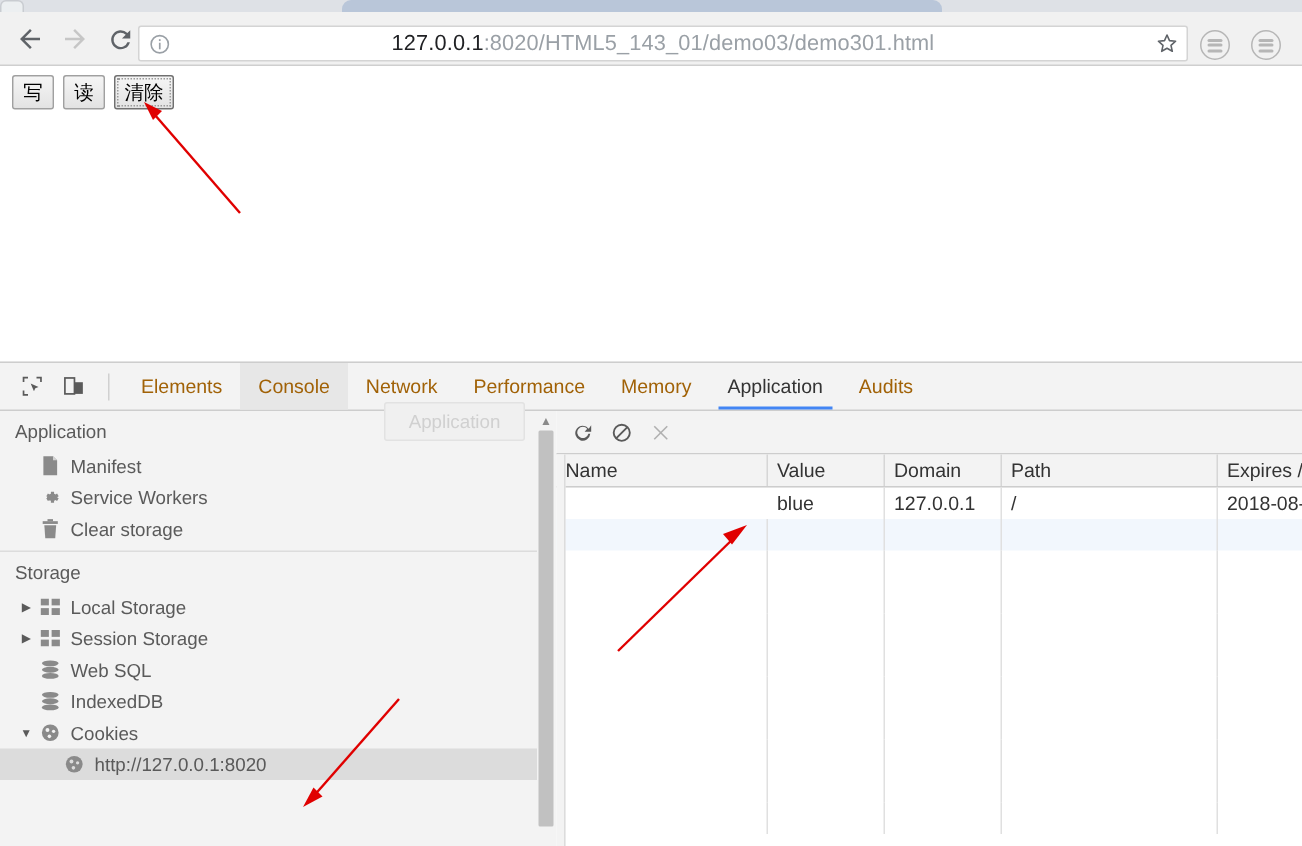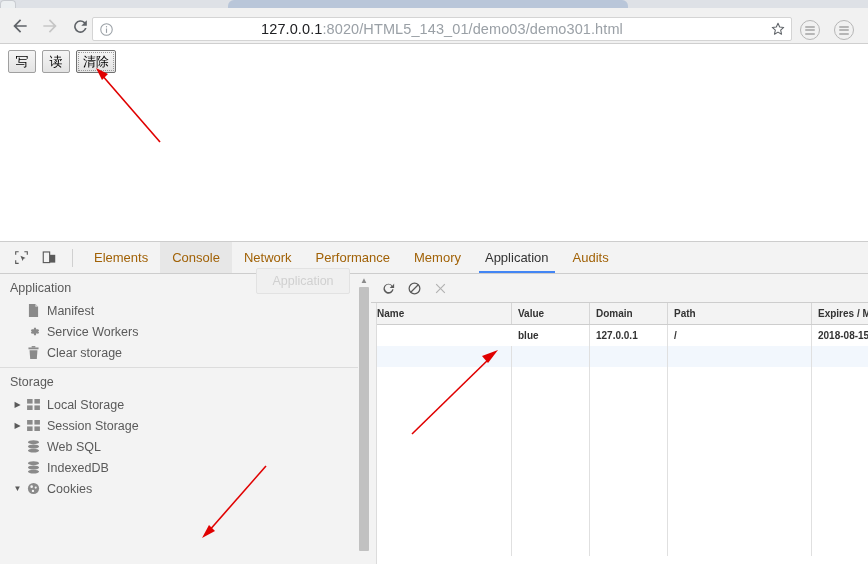--- a/index.html
+++ b/index.html
@@ -173,21 +173,21 @@
     color:#5a5a5a;
   }
   #fb-delete { color:#b0b0b0; }
   .fb-input {
     flex:1; height:19px; margin:0 8px 0 6px; background:#fff;
     border:1px solid #d0d0d0; border-radius:2px;
     font-size:12.5px; color:#9e9e9e; padding:0 5px;
     display:flex; align-items:center;
   }
 
-  .ck-table { width:100%; font-size:10px; color:#333;font-weight:bold; }
+  .ck-table { width:100%; font-size:13px; color:#333; }
   .ck-head {
     display:flex; height:22px; background:#f3f3f3;
     border-bottom:1px solid #cdcdcd;
   }
   .ck-head .ck-cell {
     display:flex; align-items:center; padding-left:6px;
     border-right:1px solid #d6d6d6; color:#333; white-space:nowrap; overflow:hidden;
   }
   .ck-row { display:flex; height:21px; }
   .ck-row .ck-cell {
@@ -397,20 +397,31 @@
           <svg width="13" height="13" viewBox="0 0 14 14">
             <circle cx="7" cy="7" r="6" fill="#8a8a8a"></circle>
             <circle cx="5" cy="5" r="1.4" fill="#f3f3f3"></circle>
             <circle cx="9.4" cy="6" r="1.2" fill="#f3f3f3"></circle>
             <circle cx="6.4" cy="9.6" r="1.3" fill="#f3f3f3"></circle>
           </svg>
         </span>
         <span class="sb-label">Cookies</span>
       </div>
 
+      <div class="sb-item child selected">
+        <span class="sb-icon">
+          <svg width="13" height="13" viewBox="0 0 14 14">
+            <circle cx="7" cy="7" r="6" fill="#8a8a8a"></circle>
+            <circle cx="5" cy="5" r="1.4" fill="#dcdcdc"></circle>
+            <circle cx="9.4" cy="6" r="1.2" fill="#dcdcdc"></circle>
+            <circle cx="6.4" cy="9.6" r="1.3" fill="#dcdcdc"></circle>
+          </svg>
+        </span>
+        <span class="sb-label">http://127.0.0.1:8020</span>
+      </div>
     </div>
 
     <div class="sb-scrollbar" style="left:358px; right:auto;">
       <div class="sb-scroll-up">▲</div>
       <div class="sb-scroll-thumb"></div>
     </div>
 
     <div class="dt-main">
       <div class="dt-filterbar">
         <div class="fb-icon">

